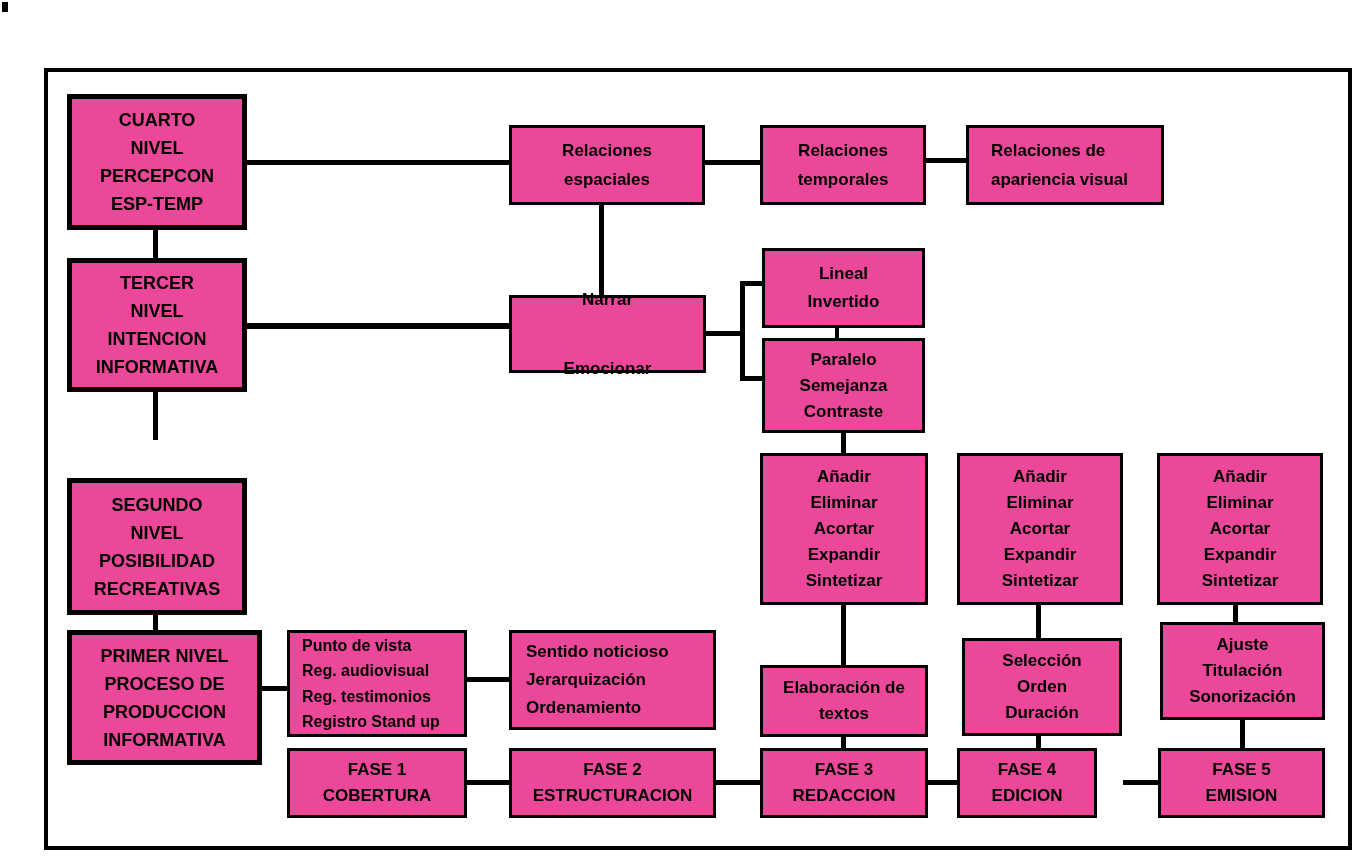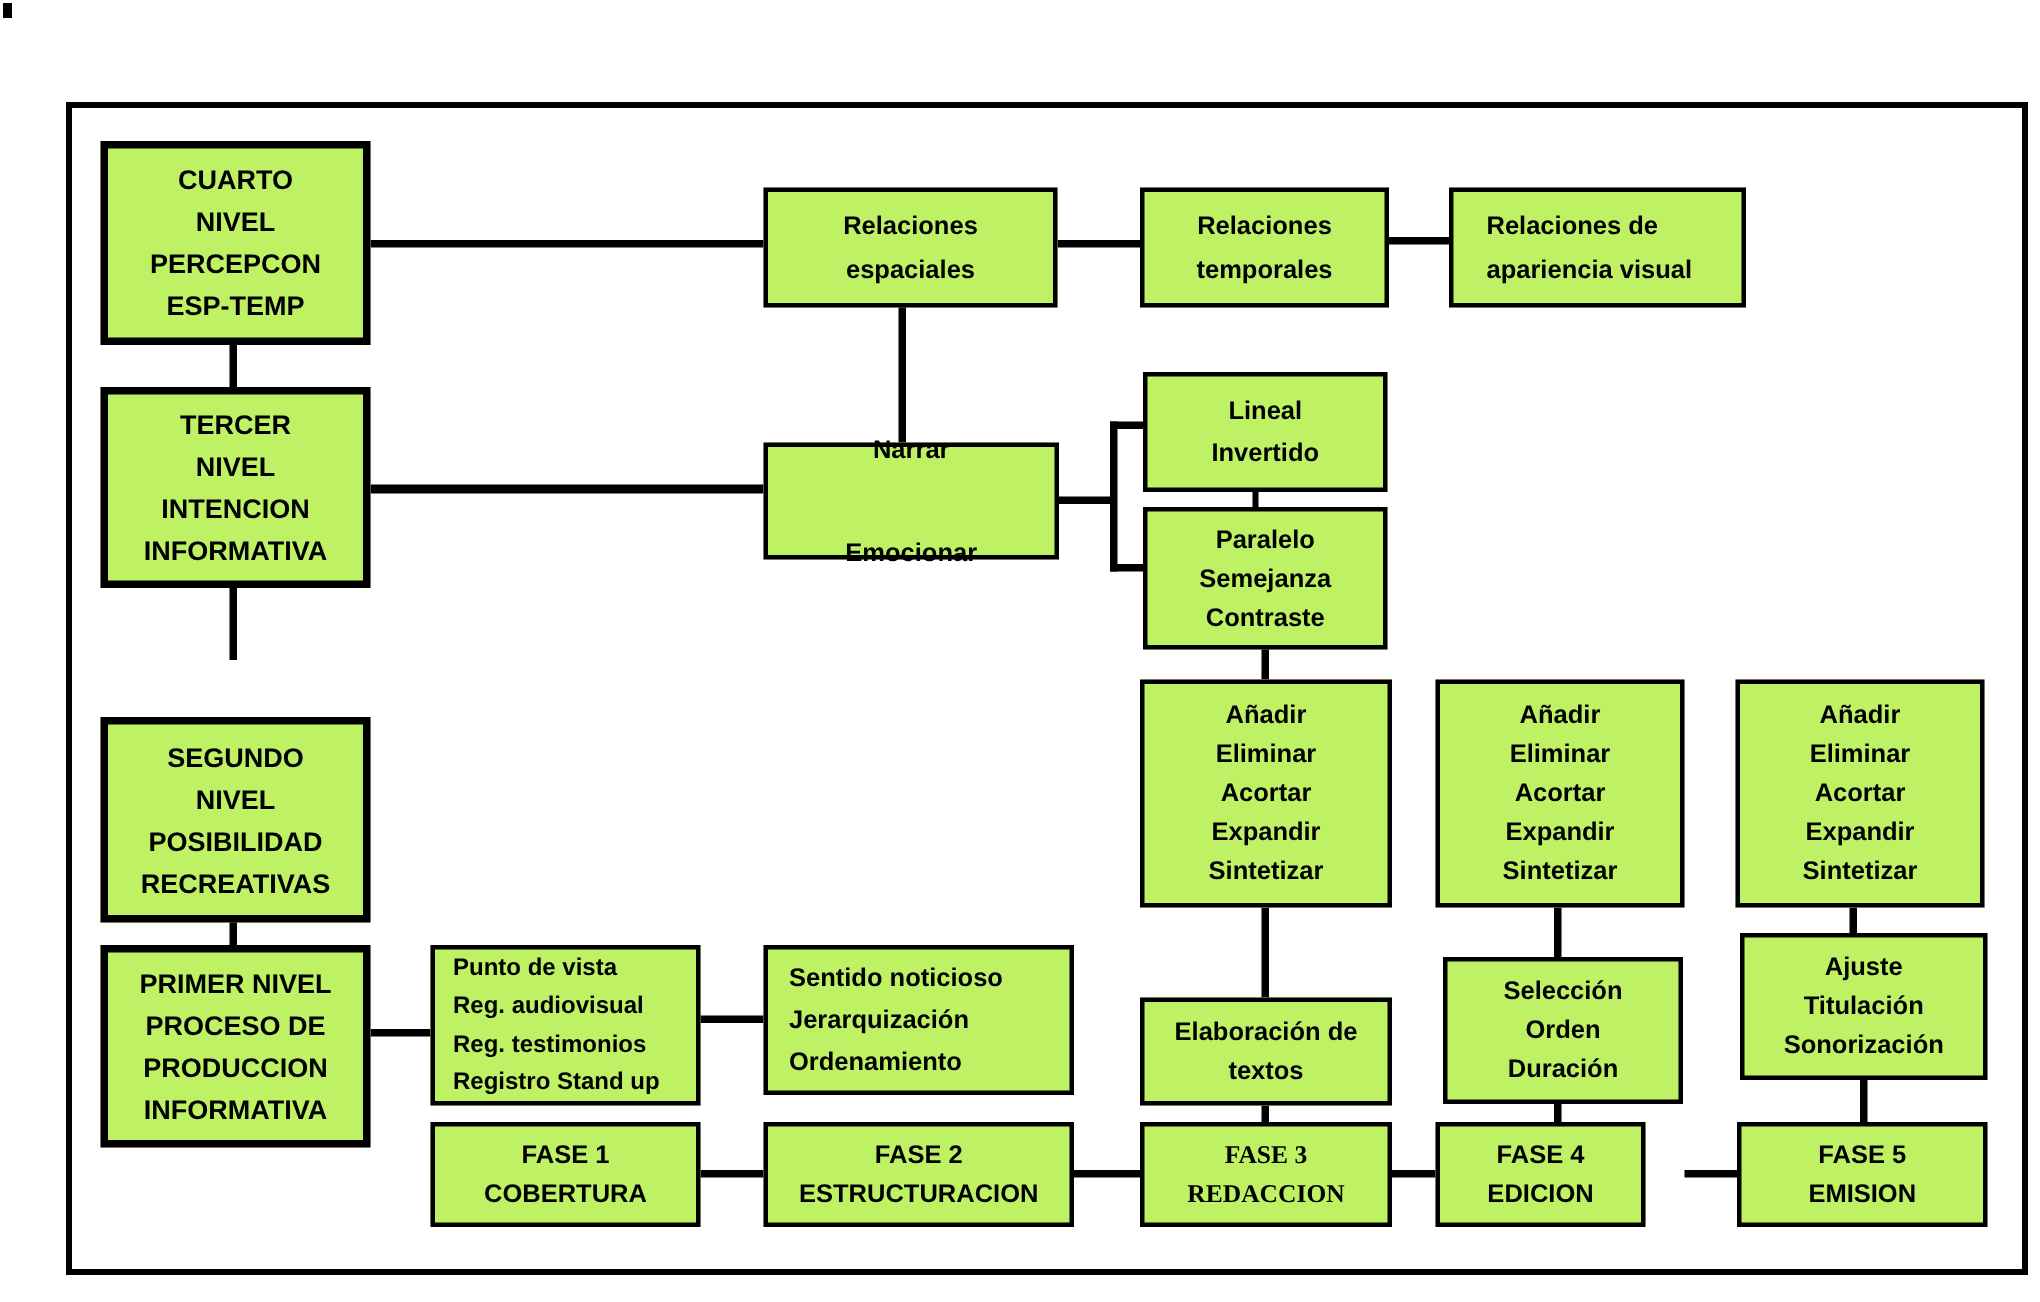--- a/index.html
+++ b/index.html
@@ -18,21 +18,21 @@
   }
   .frame {
     position: absolute;
     border: 4px solid #000000;
     background: #ffffff;
     box-sizing: border-box;
   }
   .box {
     position: absolute;
     box-sizing: border-box;
-    background: #bef264;
+    background: #ec4899;
     border: 3px solid #000000;
     display: flex;
     flex-direction: column;
     justify-content: center;
     font-weight: bold;
     color: #000000;
     z-index: 3;
   }
   .box.center { align-items: center; text-align: center; }
   .box.leftal { align-items: flex-start; text-align: left; }
@@ -74,21 +74,21 @@
     <span>NIVEL</span>
     <span>INTENCION</span>
     <span>INFORMATIVA</span>
   </div>
   <div class="box thick center fs18" style="left:67px; top:440px; width:180px; height:137px;margin-top:38px;">
     <span>SEGUNDO</span>
     <span>NIVEL</span>
     <span>POSIBILIDAD</span>
     <span>RECREATIVAS</span>
   </div>
-  <div class="box thick center fs18" style="left:67px; top:630px; width:180px; height:135px;">
+  <div class="box thick center fs18" style="left:67px; top:630px; width:195px; height:135px;">
     <span>PRIMER NIVEL</span>
     <span>PROCESO DE</span>
     <span>PRODUCCION</span>
     <span>INFORMATIVA</span>
   </div>
 
   <div class="box center fs17 lh29" style="left:509px; top:125px; width:196px; height:80px;">
     <span>Relaciones</span>
     <span>espaciales</span>
   </div>
@@ -165,21 +165,21 @@
   </div>
 
   <div class="box center fs17" style="left:287px; top:748px; width:180px; height:70px;">
     <span>FASE 1</span>
     <span>COBERTURA</span>
   </div>
   <div class="box center fs17" style="left:509px; top:748px; width:207px; height:70px;">
     <span>FASE 2</span>
     <span>ESTRUCTURACION</span>
   </div>
-  <div class="box center fs17" style="left:760px; top:748px; width:168px; height:70px;font-family:Liberation Serif, serif;">
+  <div class="box center fs17" style="left:760px; top:748px; width:168px; height:70px;">
     <span>FASE 3</span>
     <span>REDACCION</span>
   </div>
   <div class="box center fs17" style="left:957px; top:748px; width:140px; height:70px;text-align:right;">
     <span>FASE 4</span>
     <span>EDICION</span>
   </div>
   <div class="box center fs17" style="left:1158px; top:748px; width:167px; height:70px;">
     <span>FASE 5</span>
     <span>EMISION</span>

